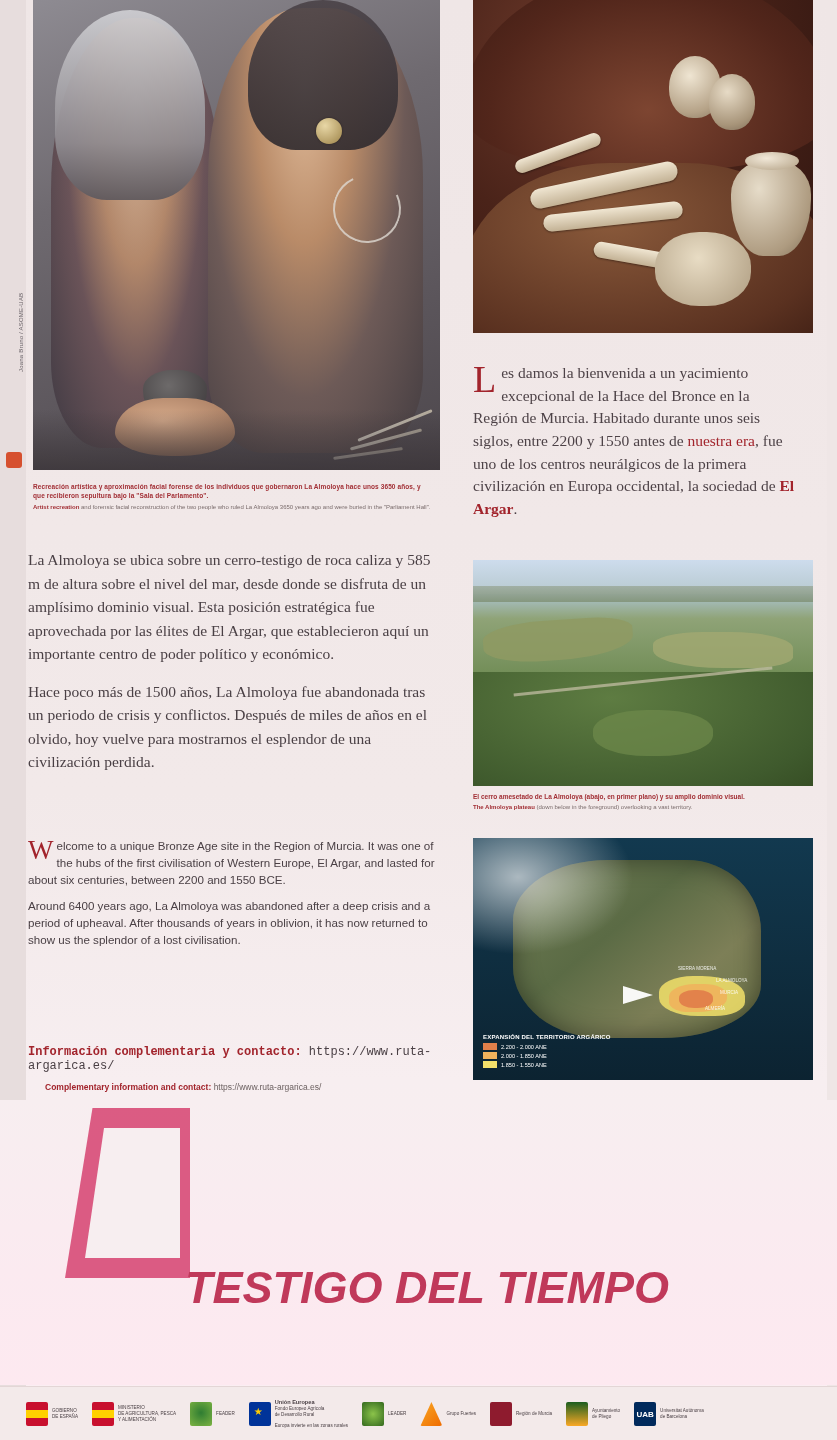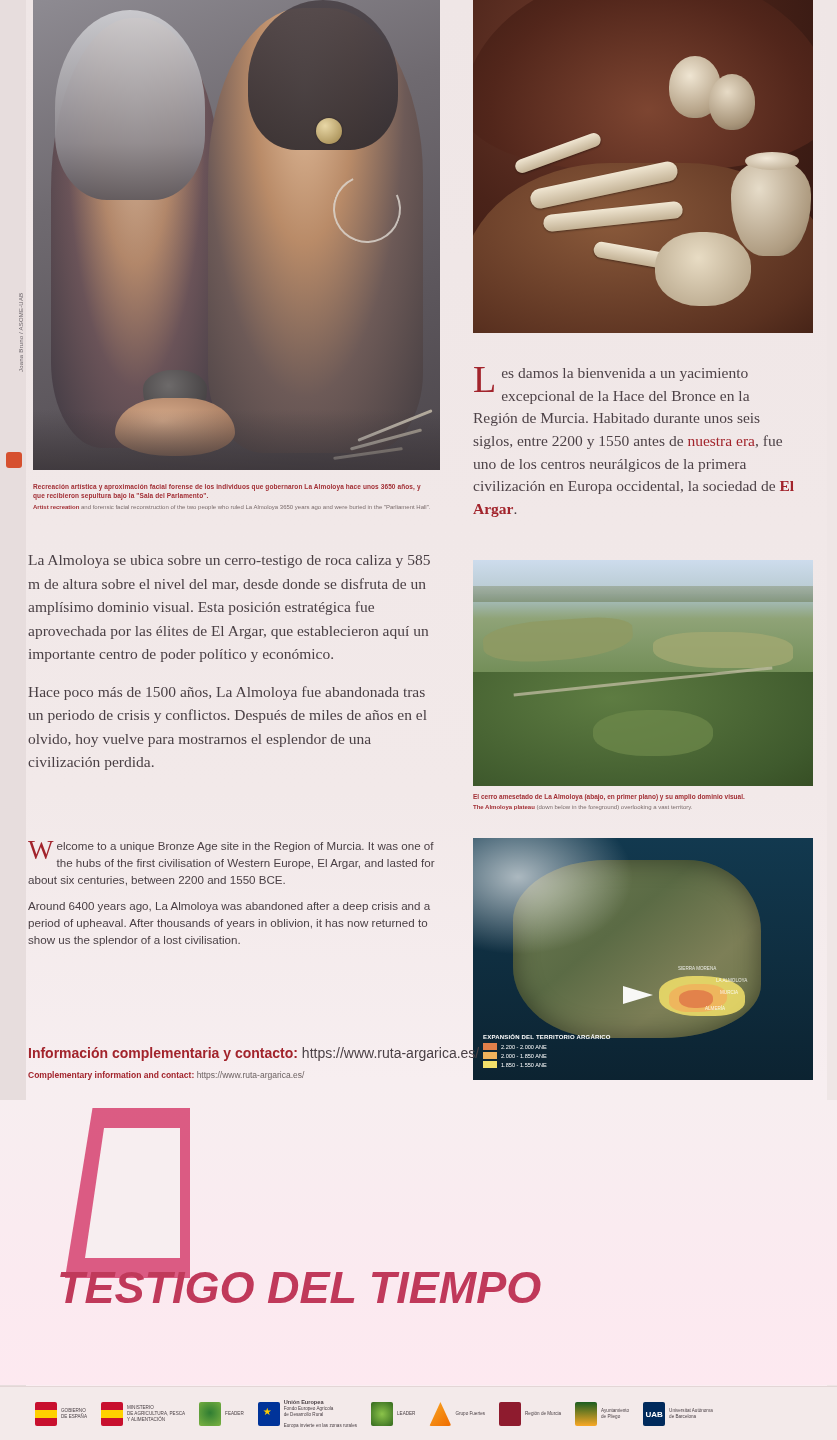--- a/index.html
+++ b/index.html
@@ -219,23 +219,23 @@
   }
   .map .legend{position:absolute;left:10px;bottom:10px;}
   .map .legend .title{font-size:6px;color:#fff;font-weight:bold;letter-spacing:.2px;margin-bottom:3px;}
   .map .legend .row{display:flex;align-items:center;margin-bottom:2px;}
   .map .legend .sw{width:14px;height:7px;margin-right:4px;display:inline-block;}
   .map .legend .lb{font-size:5.6px;color:#fff;}
   .map .lbl{position:absolute;font-size:4.6px;color:#fff;opacity:.85;}
 
   
   .contact{position:absolute;left:28px;top:1045px;width:470px;}
-  .contact .l1{font-size:14px;color:#a2242c;font-weight:bold;}
+  .contact .l1{font-size:12px;color:#a2242c;font-weight:bold;font-family:Liberation Mono, monospace;}
   .contact .l1 .url{color:#4a4045;font-weight:normal;}
-  .contact .l2{font-size:8.5px;color:#a2242c;font-weight:bold;margin-top:9px;}
+  .contact .l2{font-size:8.5px;color:#a2242c;font-weight:bold;margin-top:9px;margin-left:17px;}
   .contact .l2 .url{color:#6a5f5f;font-weight:normal;}
 
   
   .titleband{
     position:absolute;left:0;top:1100px;width:837px;height:285px;
     background:linear-gradient(180deg,#f7eef0 0%,#fbeaf0 60%,#fde9f0 100%);
   }
   .quad{
     position:absolute;left:65px;top:1108px;width:125px;height:170px;
     background:#d9537c;
@@ -248,36 +248,36 @@
     clip-path:polygon(20% 0%, 100% 0%, 100% 100%, 0% 100%);
   }
   .title-main{
     position:absolute;left:98px;top:1148px;width:720px;
     font-family:"Liberation Sans", sans-serif;
     font-weight:bold;font-style:italic;
     font-size:84px;letter-spacing:-1px;color:#cf3f5f;line-height:.96;
     text-shadow:1px 1px 0 rgba(160,40,70,.25);
   }
   .title-sub{
-    position:absolute;right:40px;top:1262px;width:740px;text-align:left;
+    position:absolute;right:40px;top:1262px;width:740px;text-align:center;
     font-family:"Liberation Sans", sans-serif;
     font-weight:bold;font-style:italic;font-size:45px;color:#c0395a;letter-spacing:0px;
   }
   .title-sub2{
     position:absolute;right:40px;top:1318px;width:740px;text-align:right;
     font-family:"Liberation Sans", sans-serif;
     font-weight:bold;font-style:italic;font-size:33px;color:#e893ab;letter-spacing:.5px;
   }
 
   
   .footer{
     position:absolute;left:0;top:1386px;width:837px;height:54px;
     background:#f3eaea;border-top:1px solid #e3d6d6;
   }
-  .logos{display:flex;align-items:center;height:54px;padding:0 26px;gap:14px;margin-left:9px;}
+  .logos{display:flex;align-items:center;height:54px;padding:0 26px;gap:14px;}
   .logo{display:flex;align-items:center;gap:4px;}
   .logo .mark{width:22px;height:24px;border-radius:2px;}
   .logo .txt{font-size:4.6px;color:#4a4045;line-height:1.25;white-space:pre-line;}
   .logo .txt b{font-size:5.6px;}
   .m-gob{background:linear-gradient(180deg,#c8102e 0 33%,#ffd100 33% 66%,#c8102e 66%);}
   .m-min{background:linear-gradient(180deg,#c8102e 0 33%,#ffd100 33% 66%,#c8102e 66%);}
   .m-feader{background:radial-gradient(circle at 50% 45%,#2f7d32,#7cb342);border-radius:50%;}
   .m-eu{background:#003399;position:relative;}
   .m-eu:after{content:"★";color:#ffcc00;position:absolute;left:5px;top:4px;font-size:10px;}
   .m-leader{background:radial-gradient(circle at 50% 50%,#8bc34a,#33691e);border-radius:50%;}

